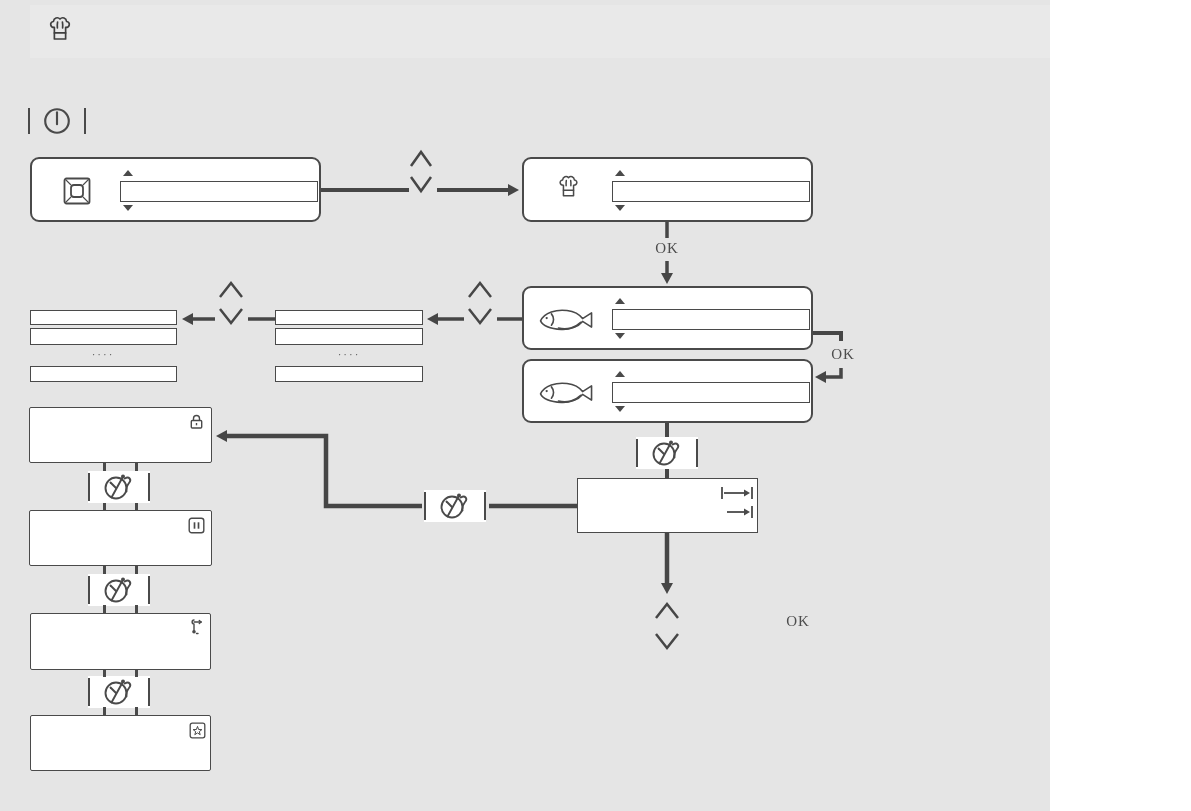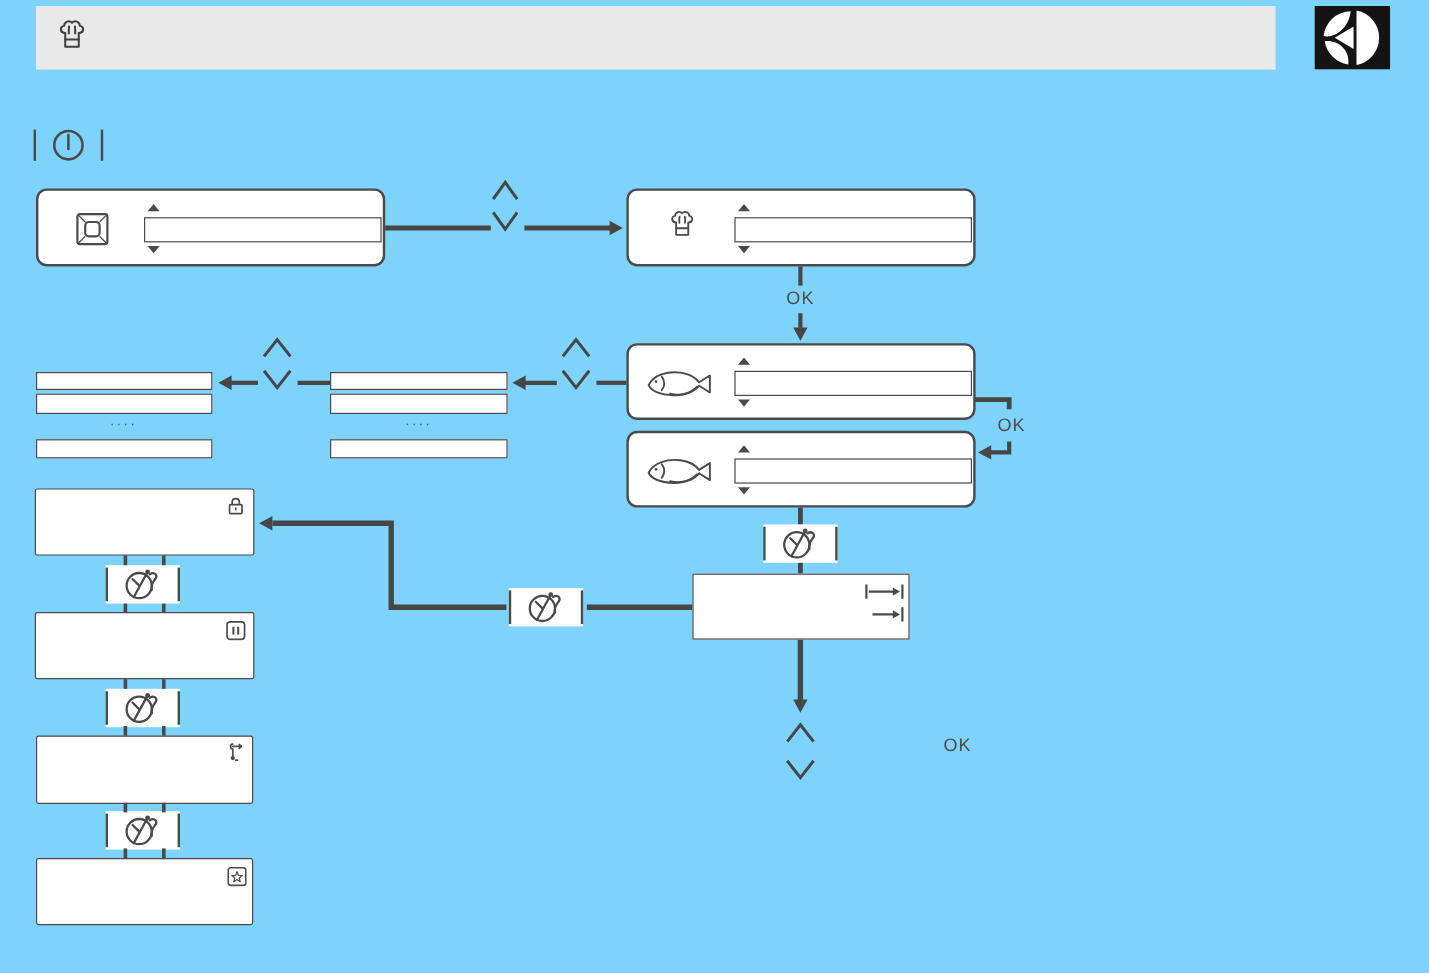--- a/index.html
+++ b/index.html
@@ -1,17 +1,17 @@
 <!DOCTYPE html>
 <html><head>
 <meta charset="utf-8">
 <style>
   html,body{margin:0;padding:0;background:#ffffff;}
-  #canvas{position:relative;width:1191px;height:811px;background:#7dd3fc;
-          font-family:Liberation Sans, sans-serif;overflow:hidden;}
+  #canvas{position:relative;width:1050px;height:811px;background:#e5e5e5;
+          font-family:Liberation Serif, serif;overflow:hidden;}
   .abs{position:absolute;}
   svg{display:block;}
 
   
   .header-bar{left:30px;top:5px;width:1033px;height:53px;background:#e9e9e9;}
   .logo-box{left:1095px;top:5px;width:64px;height:53px;}
 
   
   .module{border:2px solid #4a4a4a;border-radius:9px;background:#fff;box-sizing:border-box;}
   .screen{position:absolute;border:1.5px solid #4a4a4a;background:#fff;}

